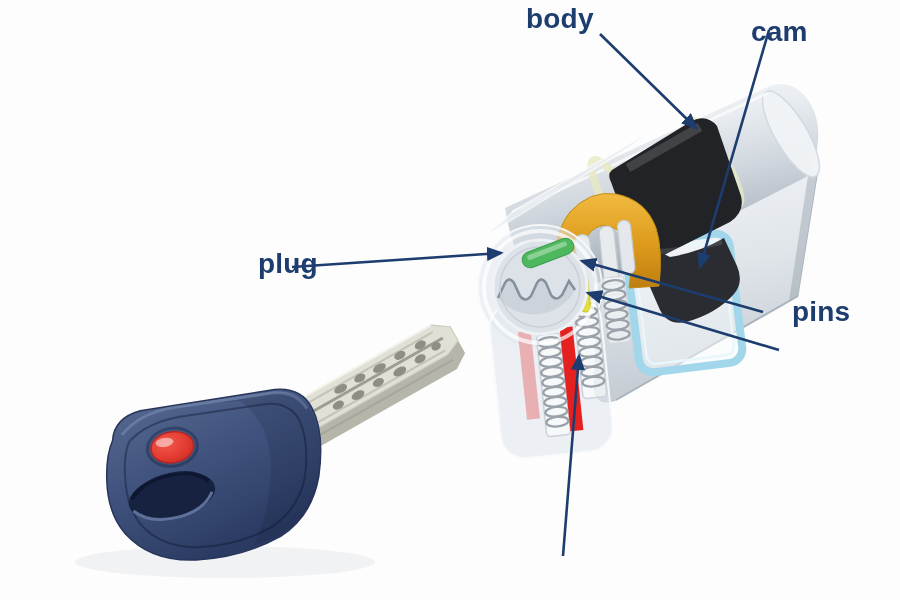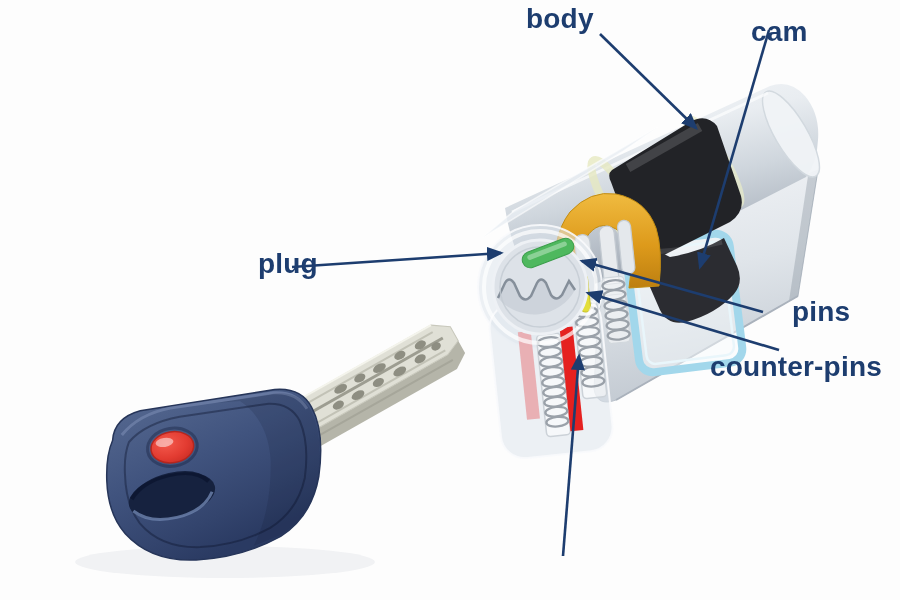--- a/index.html
+++ b/index.html
@@ -217,14 +217,13 @@
     <line x1="763" y1="312" x2="582" y2="261" marker-end="url(#arrow)"></line>
     <line x1="779" y1="350" x2="588" y2="293" marker-end="url(#arrow)"></line>
     <line x1="563" y1="556" x2="579" y2="356" marker-end="url(#arrow)"></line>
   </g>
 </svg>
 
   <div class="label lbl-body">body</div>
   <div class="label lbl-cam">cam</div>
   <div class="label lbl-plug">plug</div>
   <div class="label lbl-pins">pins</div>
-  <div class="label lbl-counter-pins">counter-pins</div>
 </div>
 
 </body></html>

